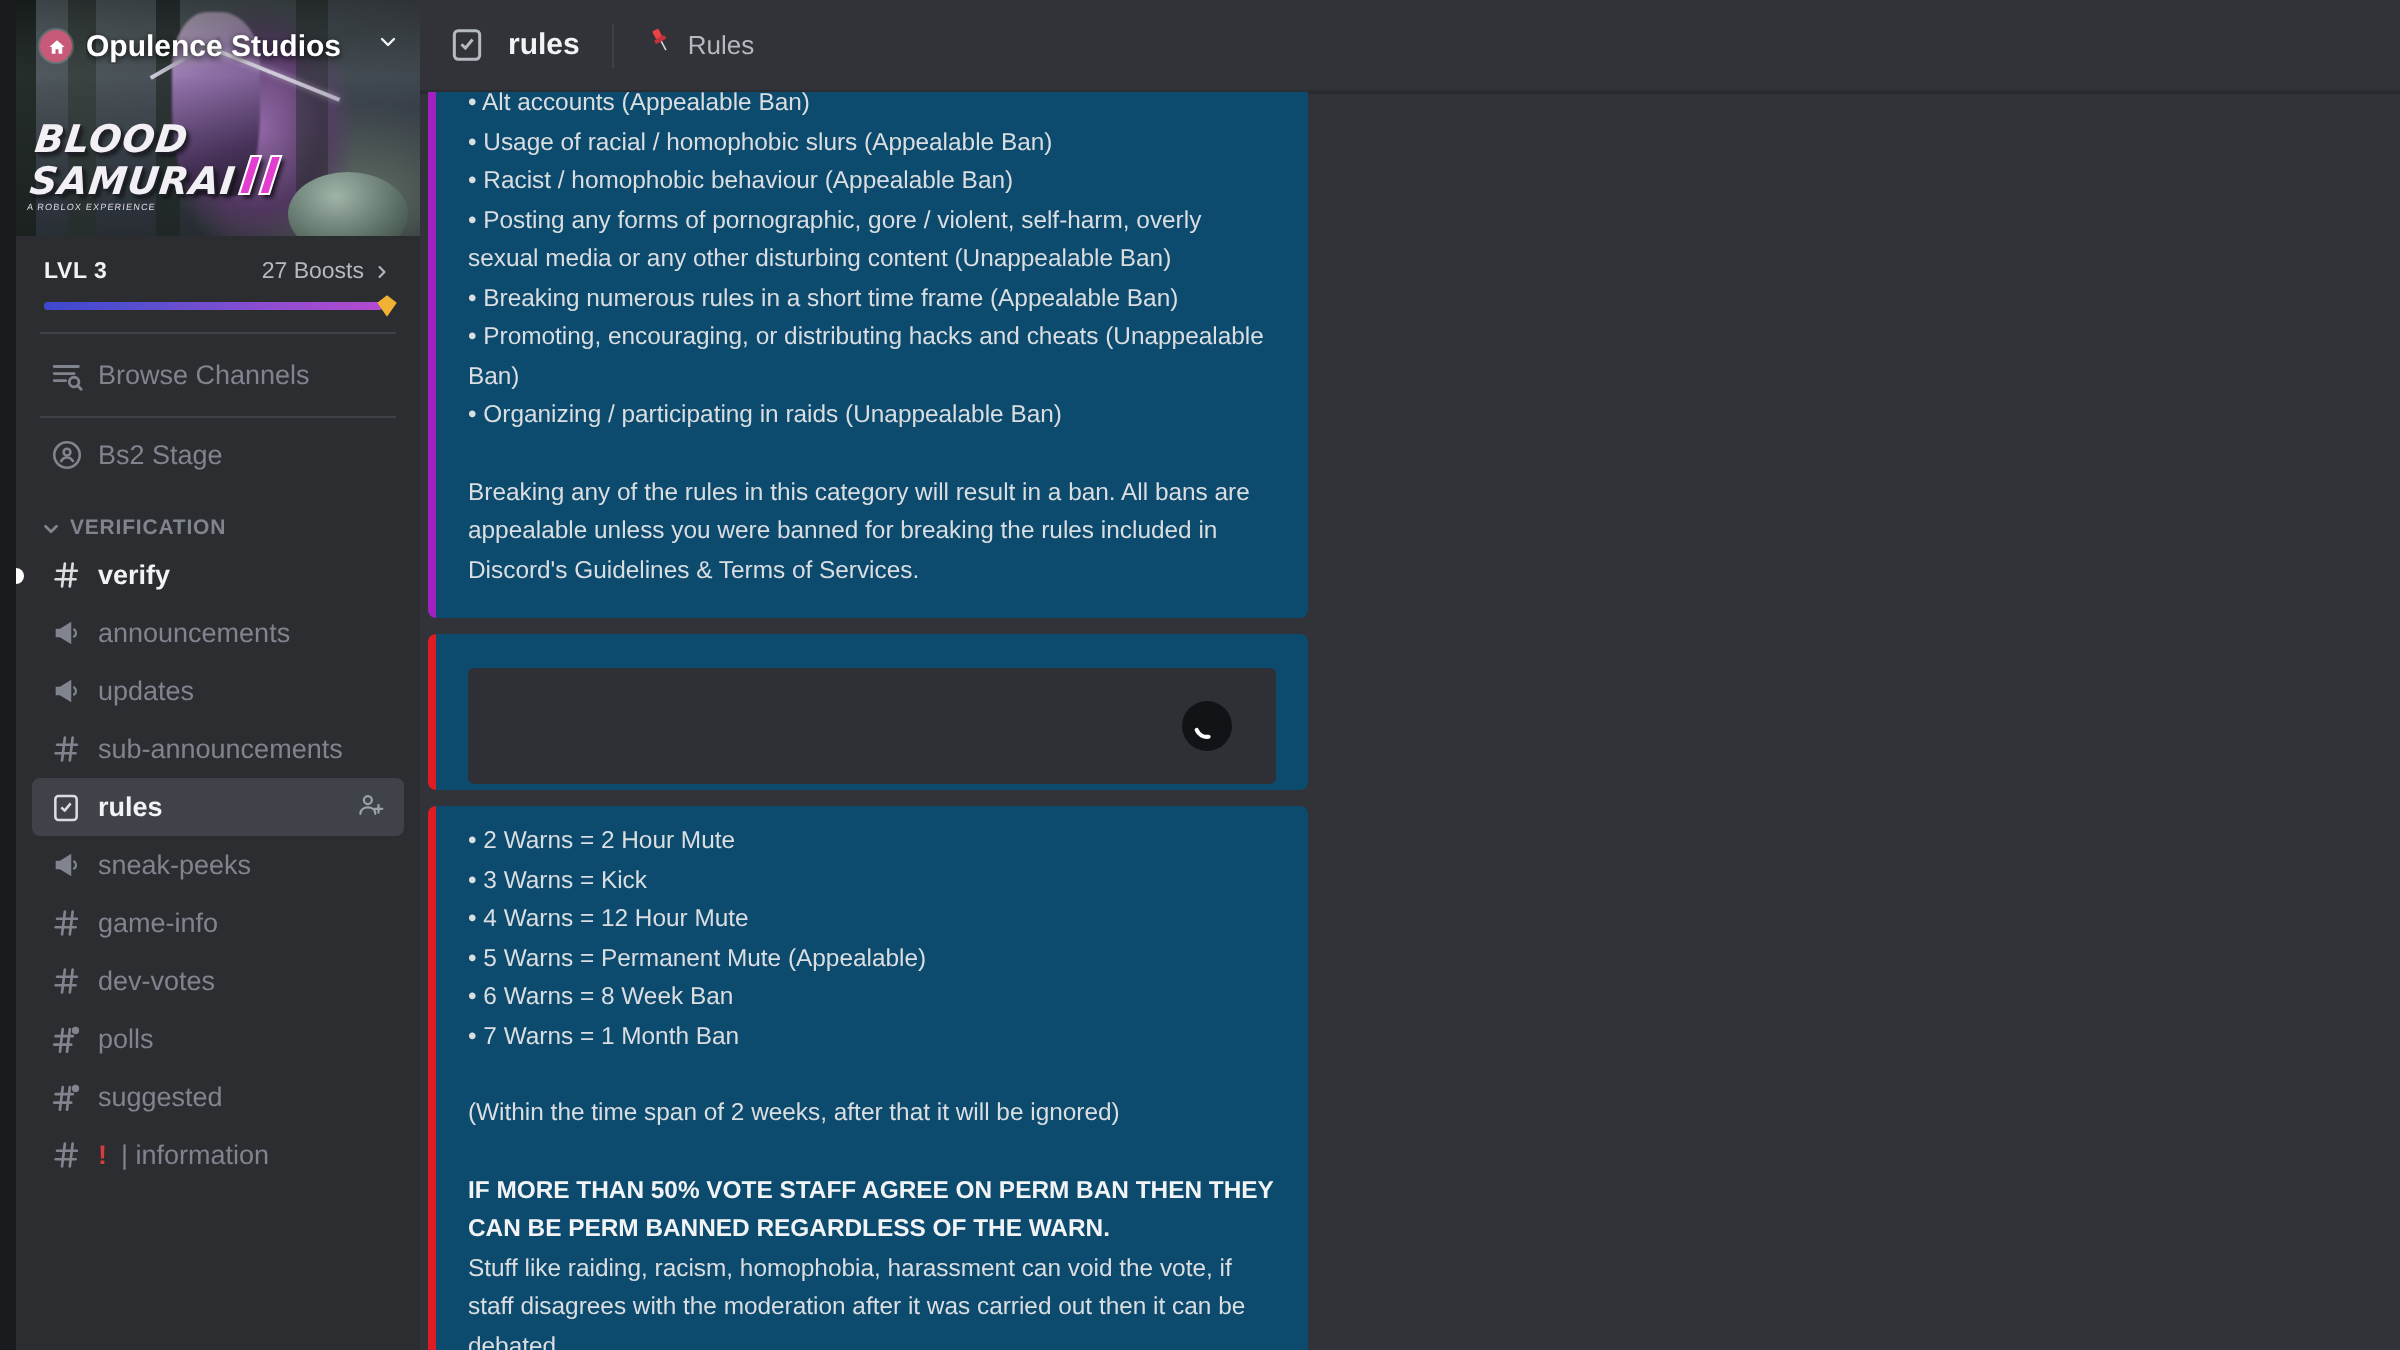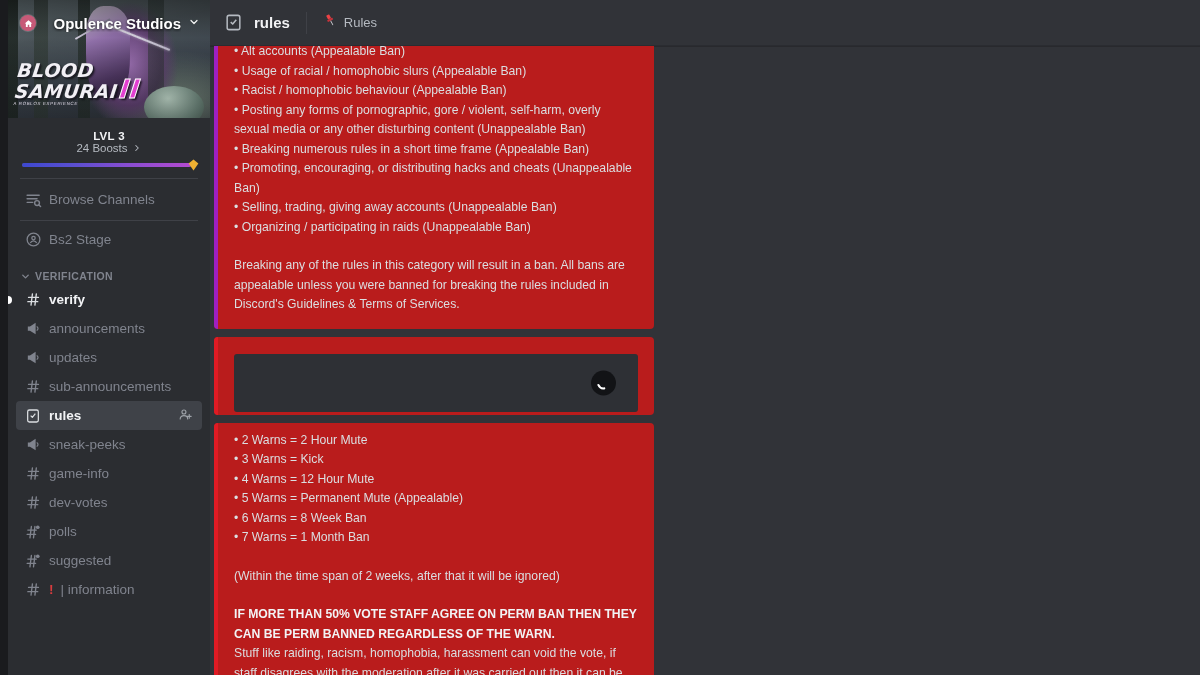--- a/index.html
+++ b/index.html
@@ -90,29 +90,28 @@
   }
   .home-badge {
     width: 16px; height: 16px; border-radius: 50%;
     background: #c75a78; display: flex; align-items: center;
     justify-content: center; flex: 0 0 16px;
     box-shadow: 0 0 0 1px rgba(255,255,255,.18);
   }
   .server-name {
     font-size: 15px; font-weight: 600; color: #ffffff; flex: 1;
     text-shadow: 0 1px 3px rgba(0,0,0,.8);
-    white-space: nowrap; overflow: hidden; text-align: right;
+    white-space: nowrap; overflow: hidden;
   }
   .chev-down { flex: 0 0 12px; opacity: .95; }
 
   .boost-block { padding: 12px 14px 0 14px; }
   .boost-row {
     display: flex; align-items: center; justify-content: space-between;
     margin-bottom: 9px;
-    flex-direction: column;
   }
   .boost-lvl { font-size: 11.5px; font-weight: 700; color: #f2f3f5; letter-spacing: .3px; }
   .boost-count {
     font-size: 11.5px; color: #b5bac1; display: flex; align-items: center; gap: 4px;
   }
   .boost-bar {
     position: relative; height: 4px; border-radius: 3px; background: #4e5058;
   }
   .boost-fill {
     position: absolute; left: 0; top: 0; height: 4px; width: 97%;
@@ -165,21 +164,21 @@
   .topbar .ch-icon { flex: 0 0 20px; display: flex; align-items: center; }
   .topbar .ch-name { font-size: 15px; font-weight: 700; color: #f2f3f5; }
   .topbar .divider { width: 1px; height: 22px; background: #3f4147; margin: 0 6px; }
   .topbar .tag { display: flex; align-items: center; gap: 6px; }
   .topbar .tag-label { font-size: 13px; color: #b5bac1; }
 
   .messages { flex: 1; position: relative; overflow: hidden; padding: 0; }
 
   .embed {
     position: relative; margin: 0 0 8px 4px;
-    background: #b91c1c; border-radius: 4px;
+    background: #0c4a6e; border-radius: 4px;
     max-width: 440px; padding: 8px 16px 12px 12px;
   }
   .embed .bar {
     position: absolute; left: 0; top: 0; bottom: 0; width: 4px;
     border-radius: 4px 0 0 4px;
   }
   .embed-inner { padding-left: 8px; }
   .eline {
     font-size: 12.2px; line-height: 19.5px; color: #dbdee1;
     white-space: pre-wrap;
@@ -240,21 +239,21 @@
               <polyline points="6 9 12 15 18 9"></polyline>
             </svg>
         </div>
       </div>
     </div>
 
     <div class="boost-block">
       <div class="boost-row">
         <span class="boost-lvl">LVL 3</span>
         <span class="boost-count">
-          <span>24 Boosts</span>
+          <span>27 Boosts</span>
           <svg width="10" height="10" viewBox="0 0 24 24" fill="none" stroke="#b5bac1" stroke-width="2.5" stroke-linecap="round" stroke-linejoin="round">
               <polyline points="9 6 15 12 9 18"></polyline>
             </svg>
         </span>
       </div>
       <div class="boost-bar">
         <div class="boost-fill"></div>
         <div class="boost-gem">
           <svg width="13" height="14" viewBox="0 0 24 24" fill="#f0b232">
               <path d="M12 2 3 9l9 13 9-13z"></path>
@@ -472,21 +471,20 @@
 
         <div class="embed" style="margin-top:-18px; padding-bottom:14px;">
           <div class="bar" style="background:#a020c0;"></div>
           <div class="embed-inner">
             <div class="eline">• Alt accounts (Appealable Ban)</div>
             <div class="eline">• Usage of racial / homophobic slurs (Appealable Ban)</div>
             <div class="eline">• Racist / homophobic behaviour (Appealable Ban)</div>
             <div class="eline">• Posting any forms of pornographic, gore / violent, self-harm, overly sexual media or any other disturbing content (Unappealable Ban)</div>
             <div class="eline">• Breaking numerous rules in a short time frame (Appealable Ban)</div>
             <div class="eline">• Promoting, encouraging, or distributing hacks and cheats (Unappealable Ban)</div>
-            <div class="eline">• Selling, trading, giving away accounts (Unappealable Ban)</div>
             <div class="eline">• Organizing / participating in raids (Unappealable Ban)</div>
             <div class="espacer"></div>
             <div class="eline">Breaking any of the rules in this category will result in a ban. All bans are appealable unless you were banned for breaking the rules included in Discord's Guidelines &amp; Terms of Services.</div>
           </div>
         </div>
 
         <div class="embed" style="height:78px; padding-top:6px;">
           <div class="bar" style="background:#e01b24;"></div>
           <div class="embed-inner">
             <div class="embed-image-ph">

